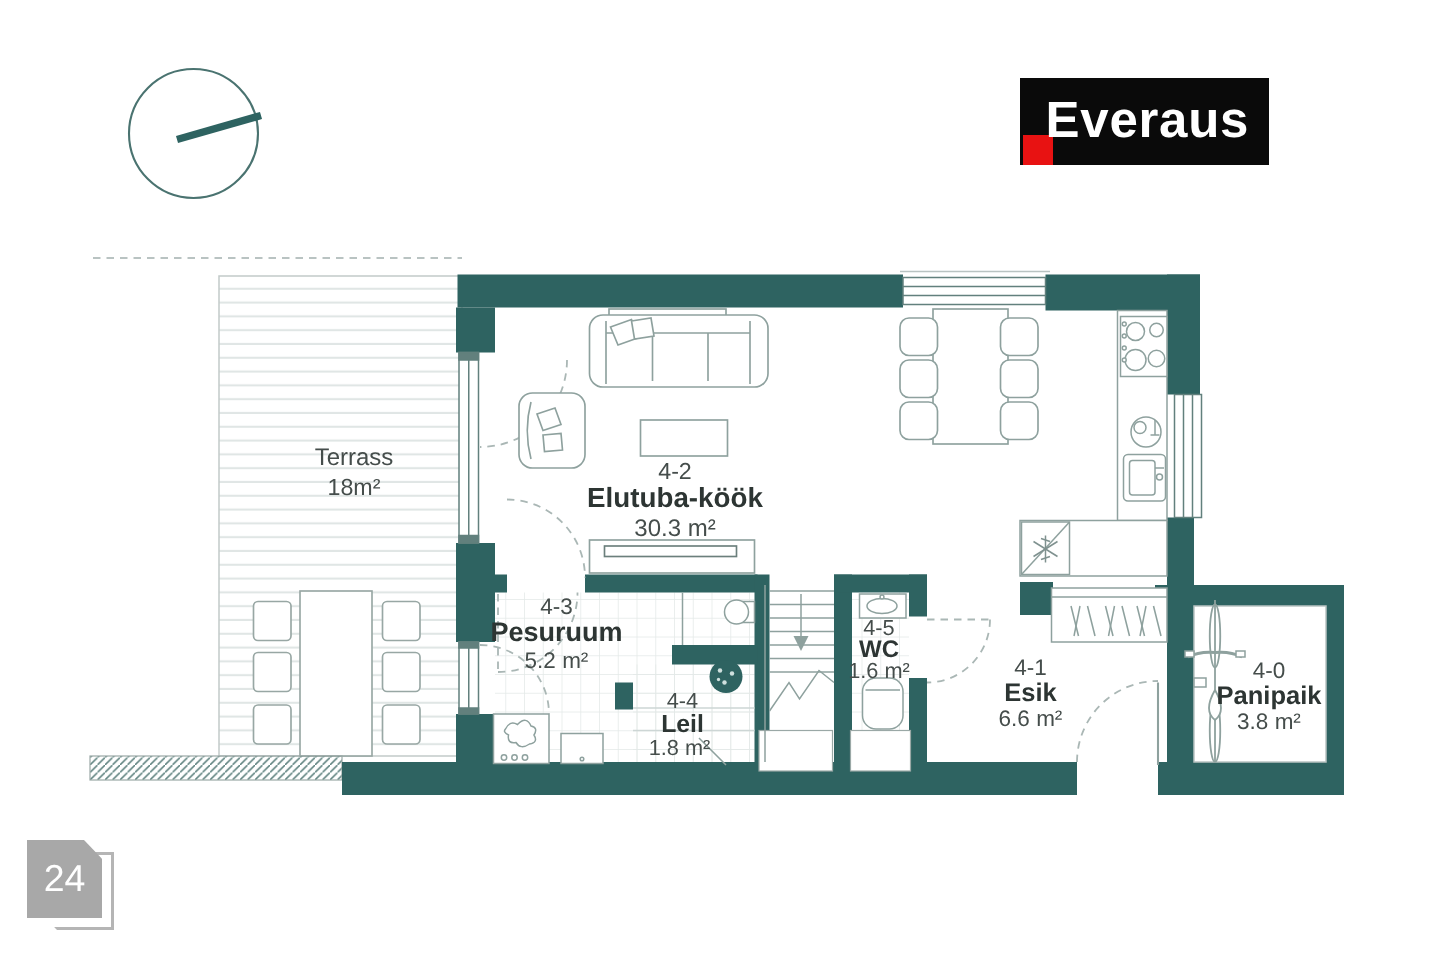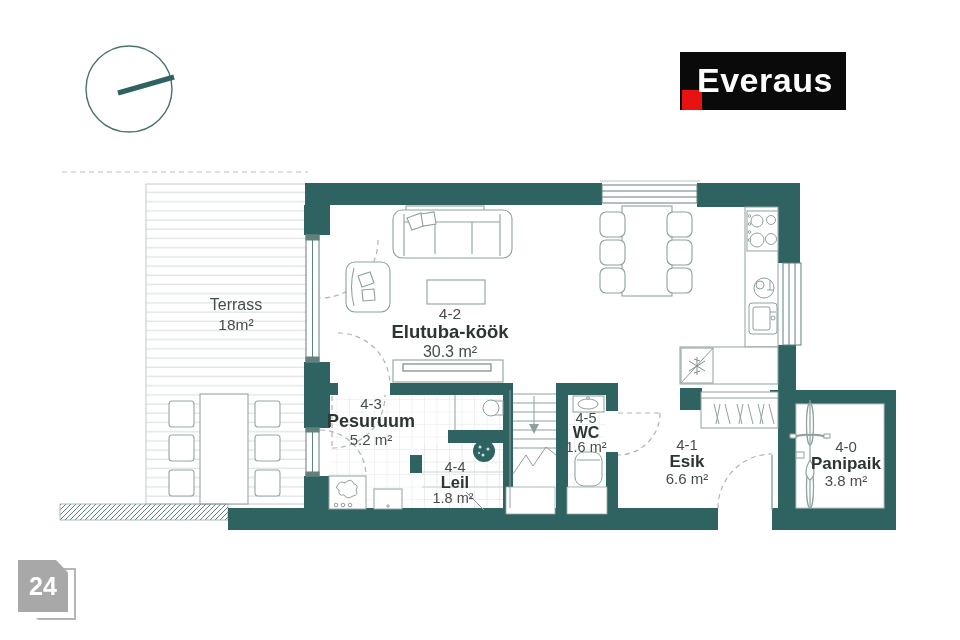--- a/index.html
+++ b/index.html
@@ -11,21 +11,21 @@
   .logo .brand{position:absolute;left:17px;top:0;height:58px;line-height:56px;
                color:#ffffff;font-size:34px;font-weight:700;letter-spacing:.5px;}
   .logo .red-sq{position:absolute;left:2px;bottom:0;width:20px;height:20px;background:#e81212;}
   
   .badge-back{position:absolute;left:26px;top:568px;width:50px;height:52px;background:#fff;
               border:2px solid #b5b5b5;box-sizing:border-box;
               clip-path:polygon(0 0,100% 0,100% 100%,24% 100%,0 76%);}
   .badge-front{position:absolute;left:18px;top:560px;width:50px;height:52px;background:#a8a8a8;
                clip-path:polygon(0 0,76% 0,100% 24%,100% 100%,0 100%);
                display:flex;align-items:center;justify-content:center;}
-  .badge-front span{color:#ffffff;font-size:25px;font-weight:700;}
+  .badge-front span{color:#ffffff;font-size:25px;font-weight:400;}
   text{font-family:"Liberation Sans","DejaVu Sans",sans-serif;}
 </style>
 </head>
 <body>
 
 <div class="stage">
 
 <svg class="plan-svg" width="960" height="640" viewBox="0 0 960 640">
   <defs>
     <pattern id="deck" width="8" height="9.2" patternUnits="userSpaceOnUse">

